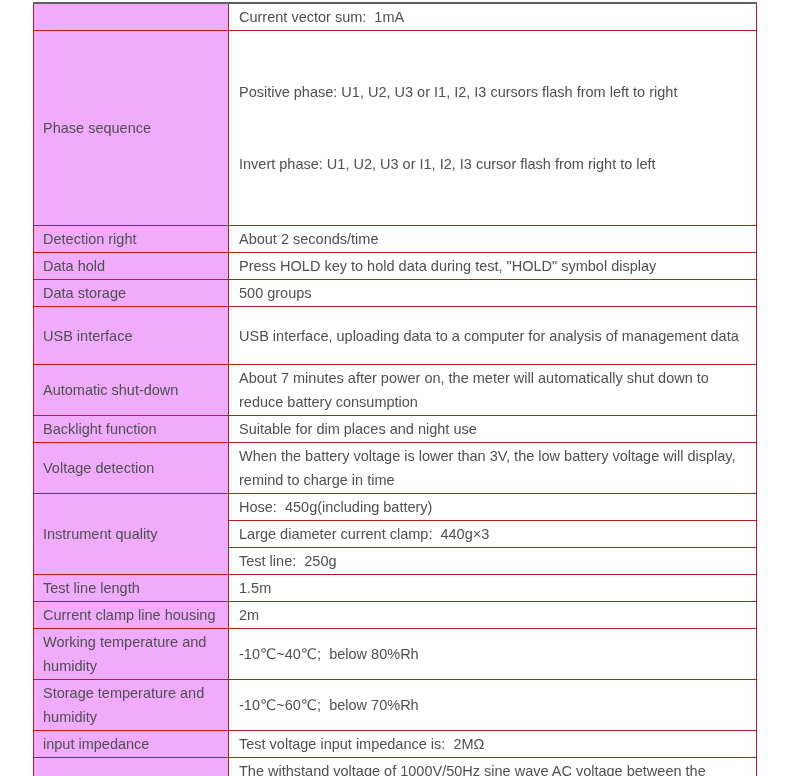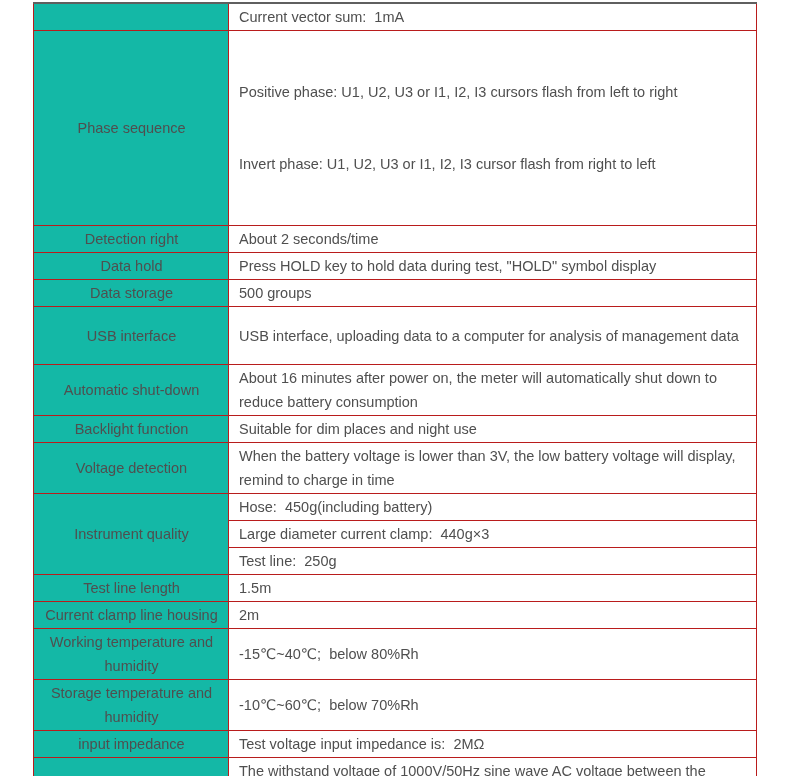--- a/index.html
+++ b/index.html
@@ -29,23 +29,22 @@
   table.spec col.c-label { width: 195px; }
   table.spec col.c-value { width: 528px; }
   table.spec td {
     border: 1px solid #b91c1c;
     vertical-align: middle;
     white-space: pre-wrap;
     overflow: hidden;
   }
   table.spec tr:first-child td { border-top: 2px solid #5f5f5f; }
   td.lbl {
-    background: #14b8a6;
+    background: #f0abfc;
     padding: 1px 8px 1px 9px;
-    text-align: center;
   }
   td.val {
     background: #ffffff;
     padding: 1px 12px 1px 10px;
   }
 </style>
 </head>
 <body>
 
 <div class="page">
@@ -77,21 +76,21 @@
       <tr style="height:24px">
         <td class="lbl">Data storage</td>
         <td class="val">500 groups</td>
       </tr>
       <tr style="height:58px">
         <td class="lbl">USB interface</td>
         <td class="val">USB interface, uploading data to a computer for analysis of management data</td>
       </tr>
       <tr style="height:48px">
         <td class="lbl">Automatic shut-down</td>
-        <td class="val">About 16 minutes after power on, the meter will automatically shut down to reduce battery consumption</td>
+        <td class="val">About 7 minutes after power on, the meter will automatically shut down to reduce battery consumption</td>
       </tr>
       <tr style="height:24px">
         <td class="lbl">Backlight function</td>
         <td class="val">Suitable for dim places and night use</td>
       </tr>
       <tr style="height:49px">
         <td class="lbl">Voltage detection</td>
         <td class="val">When the battery voltage is lower than 3V, the low battery voltage will display, remind to charge in time</td>
       </tr>
       <tr style="height:27px">
@@ -107,21 +106,21 @@
       <tr style="height:25px">
         <td class="lbl">Test line length</td>
         <td class="val">1.5m</td>
       </tr>
       <tr style="height:24px">
         <td class="lbl">Current clamp line housing</td>
         <td class="val">2m</td>
       </tr>
       <tr style="height:49px">
         <td class="lbl">Working temperature and humidity</td>
-        <td class="val">-15℃~40℃;  below 80%Rh</td>
+        <td class="val">-10℃~40℃;  below 80%Rh</td>
       </tr>
       <tr style="height:49px">
         <td class="lbl">Storage temperature and humidity</td>
         <td class="val">-10℃~60℃;  below 70%Rh</td>
       </tr>
       <tr style="height:25px">
         <td class="lbl">input impedance</td>
         <td class="val">Test voltage input impedance is:  2MΩ</td>
       </tr>
       <tr style="height:49px">

